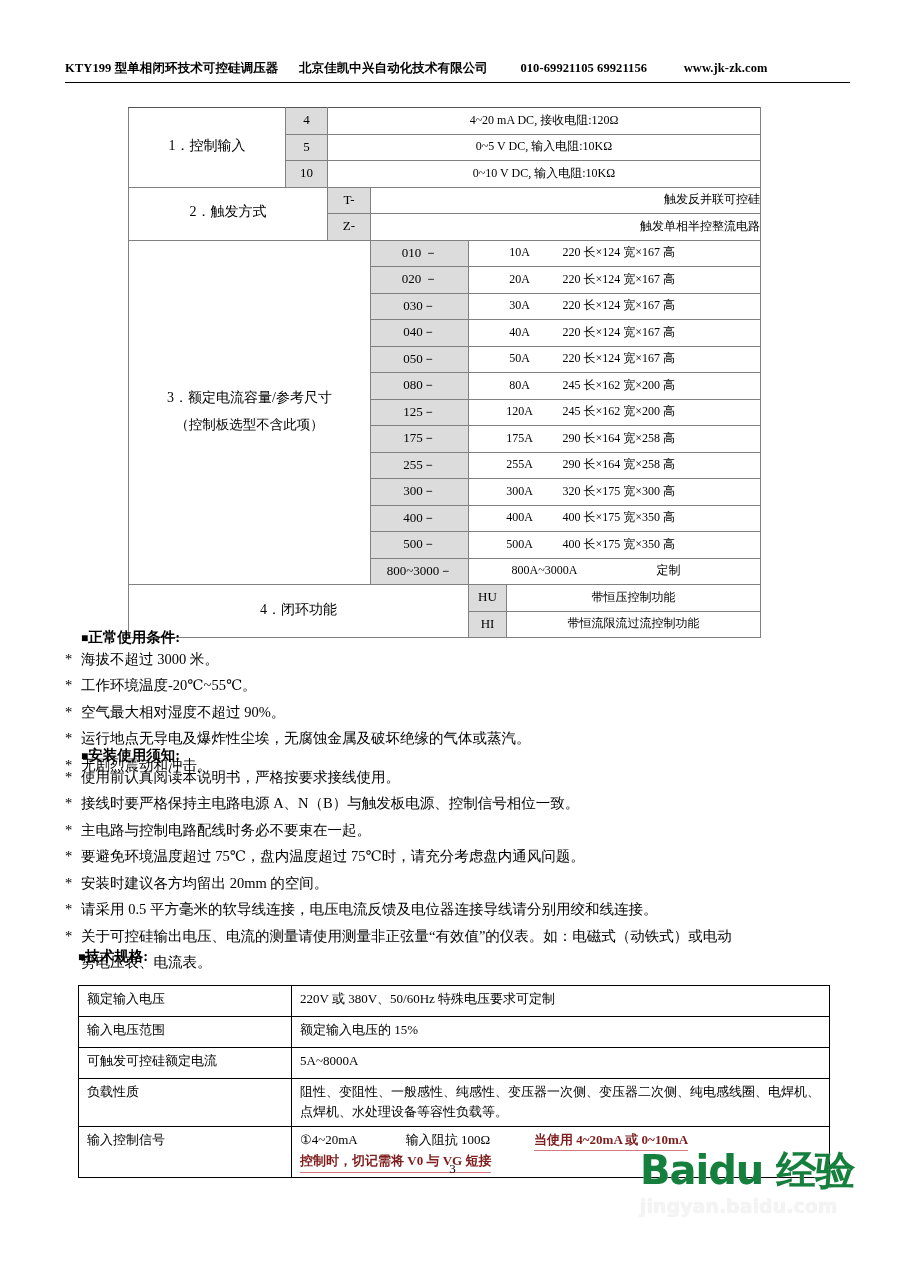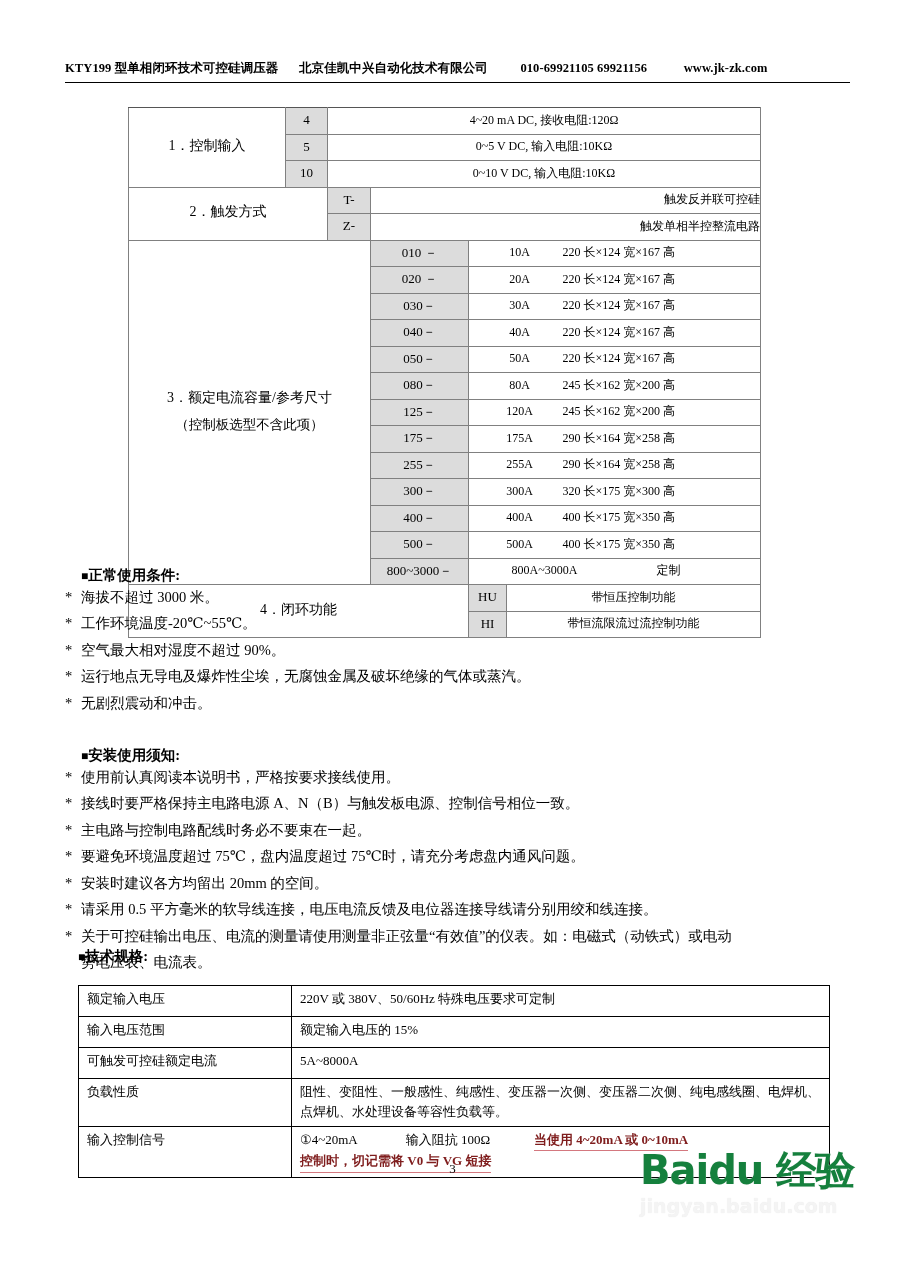--- a/index.html
+++ b/index.html
@@ -337,21 +337,21 @@
         <td class="codecell">HU</td>
         <td class="desccell">带恒压控制功能</td>
       </tr>
       <tr>
         <td class="codecell">HI</td>
         <td class="desccell">带恒流限流过流控制功能</td>
       </tr>
     </tbody>
   </table>
 
-  <div class="section" style="top:568px;">
+  <div class="section" style="top:630px;">
     <div class="sec-head">
       <span class="blk">■</span><span>正常使用条件:</span>
     </div>
     <div style="height:5px"></div>
     <span class="bullet-line"><span class="ast">*</span><span>海拔不超过 3000 米。</span></span>
     <div style="height:10px"></div>
     <span class="bullet-line"><span class="ast">*</span><span>工作环境温度-20℃~55℃。</span></span>
     <div style="height:10px"></div>
     <span class="bullet-line"><span class="ast">*</span><span>空气最大相对湿度不超过 90%。</span></span>
     <div style="height:10px"></div>

